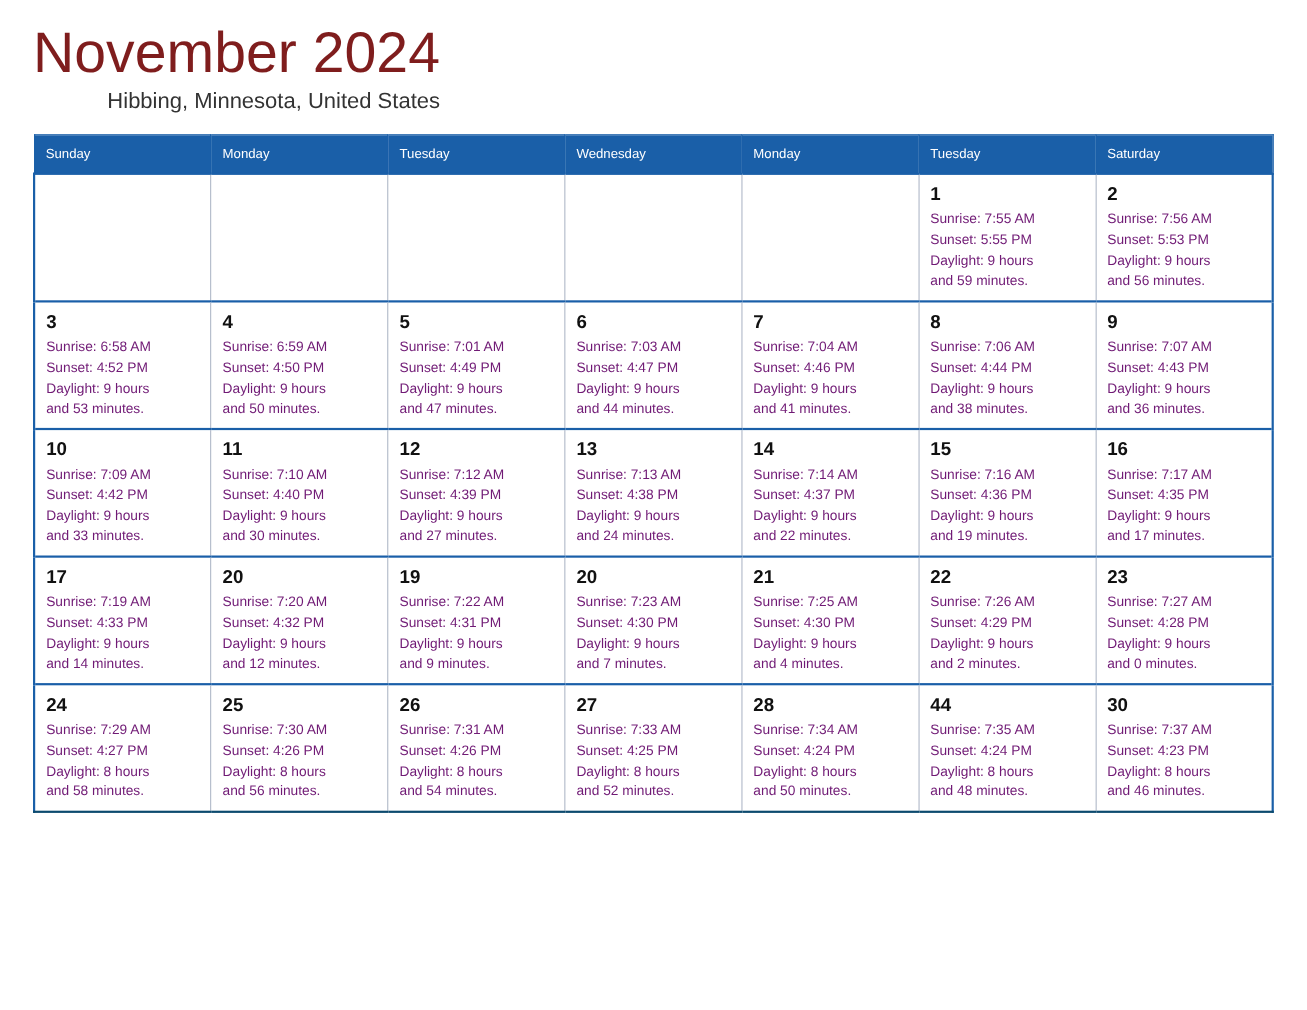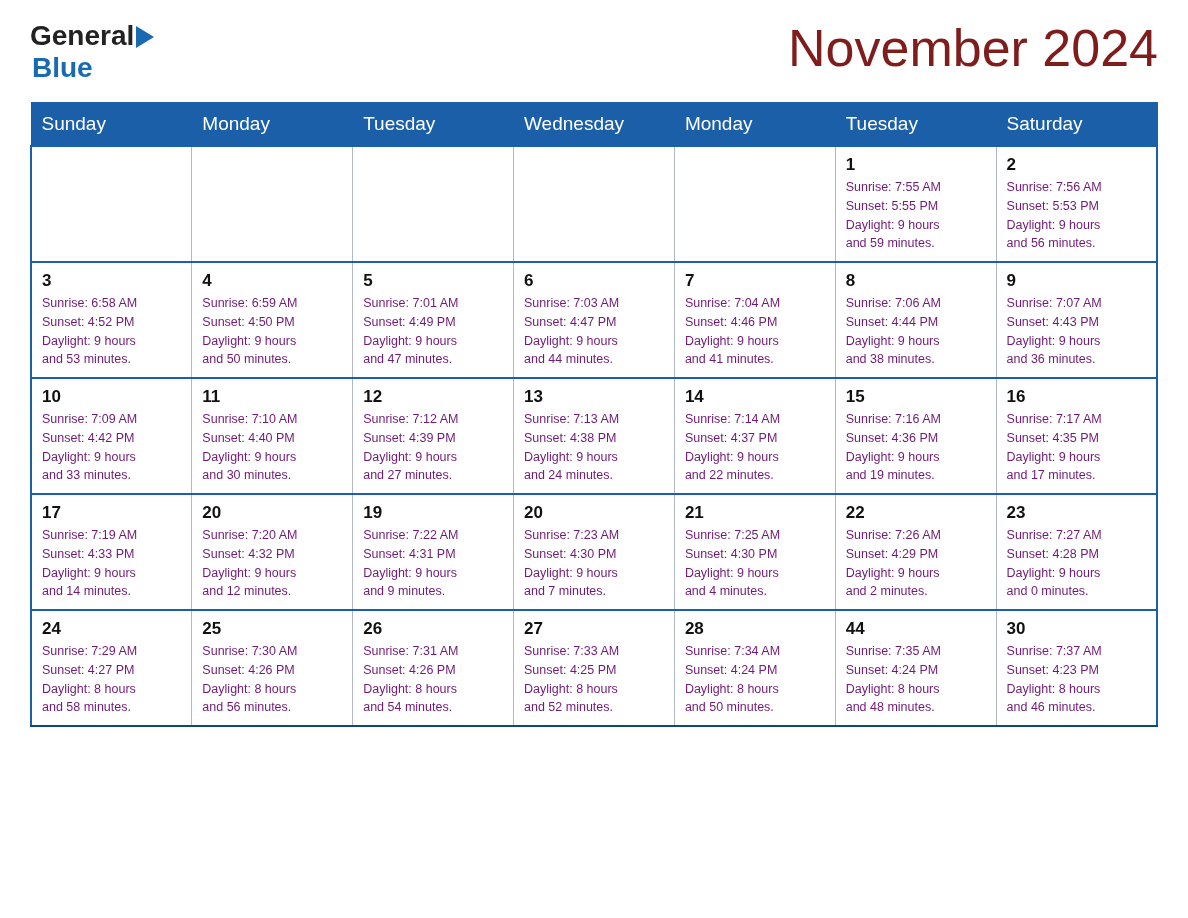--- a/index.html
+++ b/index.html
@@ -41,21 +41,21 @@
       margin-top: 4px;
     }
     table {
       width: 100%;
       border-collapse: collapse;
       table-layout: fixed;
     }
     thead tr th {
       background: #1a5fa8;
       color: #fff;
-      font-size: 19px;
+      font-size: 12px;
       font-weight: normal;
       padding: 10px 10px;
       text-align: left;
       border: 1px solid #1a5fa8;
       margin-top: 18px;
     }
     tbody tr td {
       vertical-align: top;
       padding: 8px 10px;
       border: 1px solid #b0b8c8;
@@ -97,31 +97,23 @@
     }
     
     tbody tr td + td {
       border-left: 1px solid #b0b8c8;
     }
   </style>
 </head>
 <body>
 
 <div class="header">
-  <div class="logo">
-    <div class="logo-line">
-      <span style="font-size:28px;font-weight:bold;color:#222;">General</span>
-      <svg width="18" height="22" viewBox="0 0 18 22" style="margin-left:2px;margin-top:2px;">
-        <polygon points="0,0 18,11 0,22" fill="#1a6ab1"></polygon>
-      </svg>
-    </div>
-    <span style="font-size:28px;font-weight:bold;color:#1a6ab1;margin-left:2px;">Blue</span>
-  </div>
   <div class="title-block">
     <div class="calendar-title">November 2024</div>
+    <div class="calendar-subtitle">Hibbing, Minnesota, United States</div>
   </div>
 </div>
 
 <table>
   <thead>
     <tr>
     <th>Sunday</th>
         <th>Monday</th>
         <th>Tuesday</th>
         <th>Wednesday</th>

